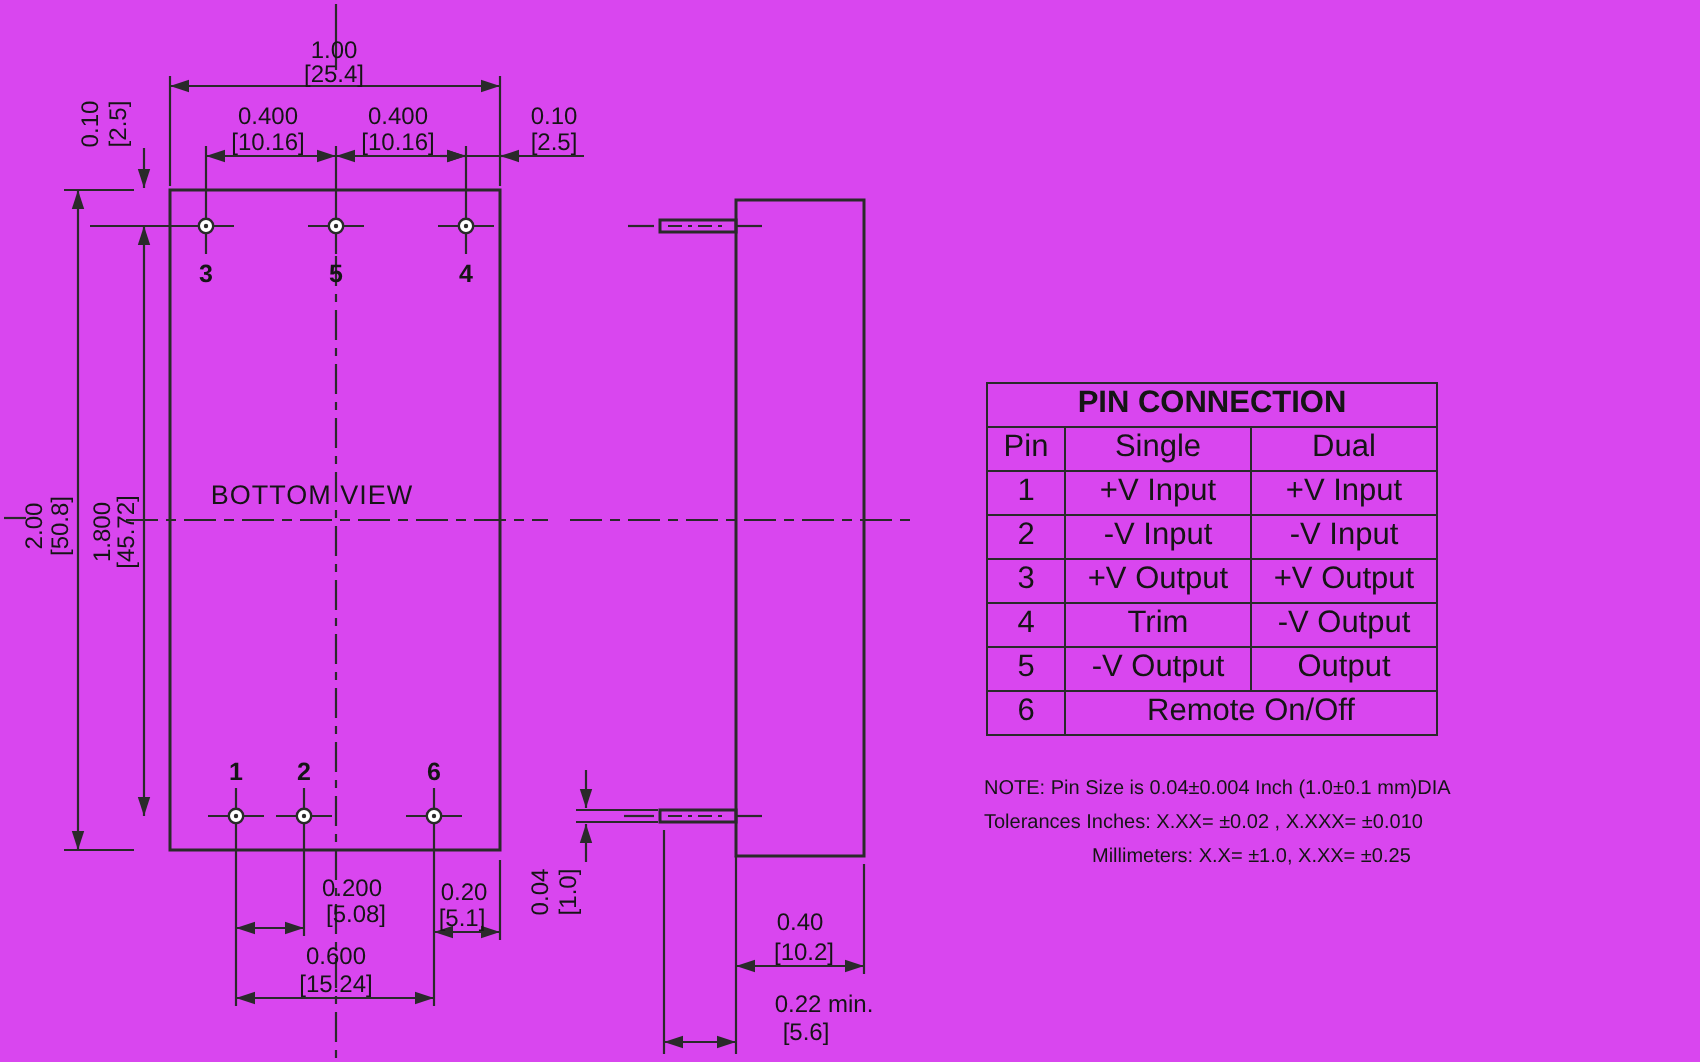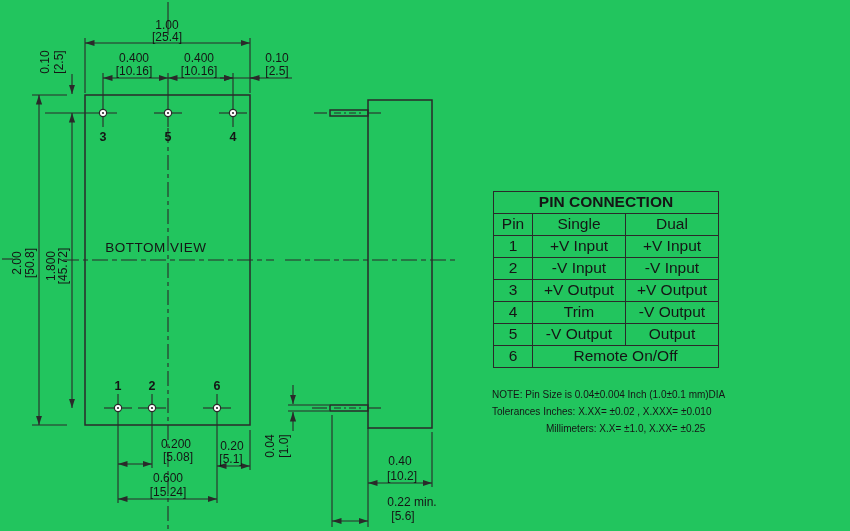--- a/index.html
+++ b/index.html
@@ -1,16 +1,16 @@
 <!DOCTYPE html>
 <html><head>
 <meta charset="utf-8">
 <style>
   html,body{margin:0;padding:0;background:#fff;}
-  .page{position:relative;width:850px;height:531px;background:#22c55e;overflow:hidden;
+  .page{position:relative;width:850px;height:531px;background:#d946ef;overflow:hidden;
         font-family:"Liberation Sans", sans-serif;color:#111;}
   .drawing-svg{position:absolute;left:0;top:0;}
   .drawing-svg text{font-family:"Liberation Sans", sans-serif;font-size:12px;fill:#151515;}
   .drawing-svg text.pin-num{font-size:12.5px;font-weight:700;}
   .drawing-svg text.view-label{font-size:13.5px;letter-spacing:0.5px;}
   .pin-table{position:absolute;left:493px;top:191px;border-collapse:collapse;
              font-size:15.5px;color:#151515;table-layout:fixed;}
   .pin-table td{border:1.6px solid #2a2a2a;text-align:center;height:21px;
                 padding:0 2px;line-height:1.05;white-space:nowrap;}
   .pin-table .c-pin{width:34px;}

